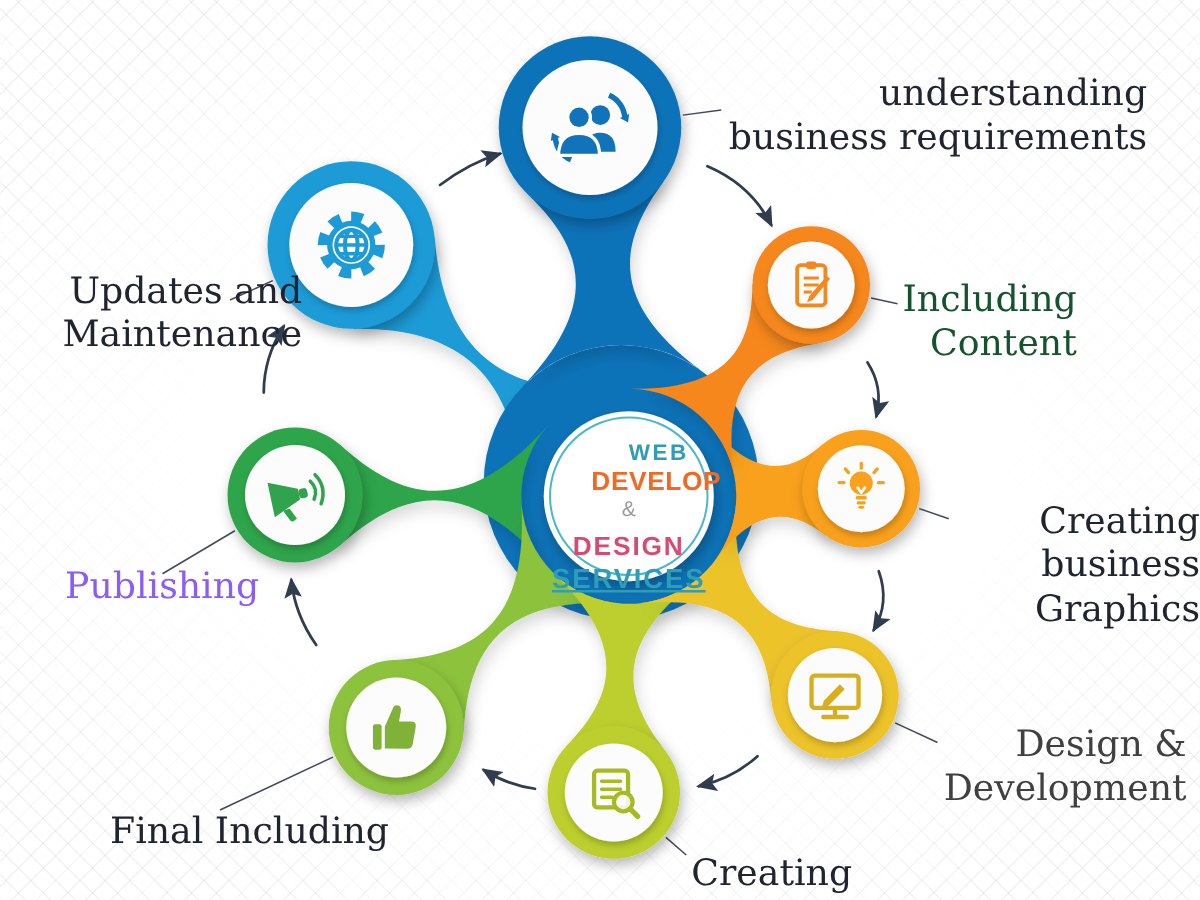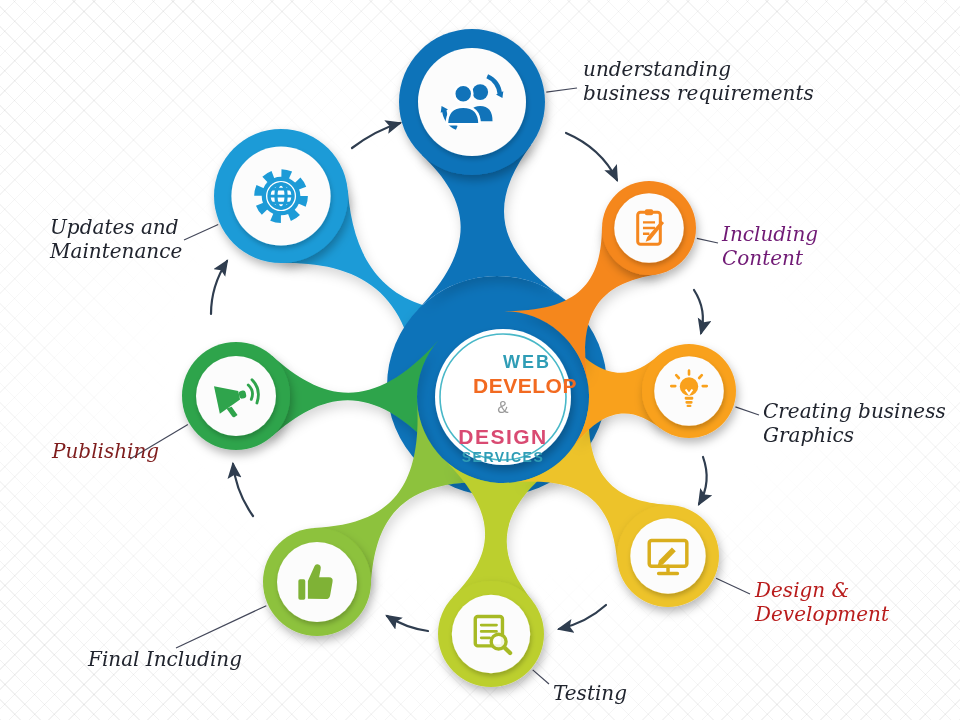--- a/index.html
+++ b/index.html
@@ -19,40 +19,40 @@
   }
   .bg-fade {
     position: absolute; inset: 0;
     background: radial-gradient(ellipse 62% 58% at 50% 50%, #ffffff 52%, rgba(255,255,255,0) 100%);
   }
   svg.diagram { position: absolute; left: 0; top: 0; }
   .labels-layer { position: absolute; inset: 0; pointer-events: none; }
   .node-label {
     position: absolute;
     font-family: "DejaVu Serif", serif;
-    font-style: italic;
-    font-size: 20px;
+    font-size: 29px;
     line-height: 1.22;
     color: #20242e;
     white-space: pre-line;
+    text-align: right;
   }
   .center-text {
     position: absolute;
     left: 423px; top: 352px; width: 160px;
     display: flex; flex-direction: column; align-items: center;
     font-family: "Liberation Sans", sans-serif;
     text-align: center;
     line-height: 1.12;
   }
   .c-web      { font-size: 18px; letter-spacing: 2px; font-weight: bold; }
   .c-devline  { margin-top: 2px; }
   .c-develop  { font-size: 21px; font-weight: bold; letter-spacing: 0.5px; padding-left: 44px; }
   .c-amp      { font-size: 17px; font-weight: normal; }
   .c-design   { font-size: 21px; font-weight: bold; letter-spacing: 1.5px; margin-top: 8px; }
-  .c-services { font-size: 14px; letter-spacing: 1.5px; font-weight: bold; margin-top: 2px; }
+  .c-services { font-size: 22px; letter-spacing: 1.5px; font-weight: bold; margin-top: 2px; text-decoration: underline; }
 </style>
 </head>
 <body>
 
 <div class="stage">
   <div class="bg-pattern"></div>
   <div class="bg-fade"></div>
 
   <svg class="diagram" width="960" height="720" viewBox="0 0 960 720" xmlns="http://www.w3.org/2000/svg">
       <defs>
@@ -201,29 +201,29 @@
   </g>
       <g>
   <circle cx="503" cy="397" r="68" fill="#ffffff" filter="url(#ds1)"></circle>
   <circle cx="503" cy="397" r="63" fill="none" stroke="#49b8c8" stroke-width="1.6"></circle>
 </g>
     </svg>
 
   <div class="labels-layer">
       <div class="node-label" style="left: 583px; top: 57px; color: rgb(32, 36, 46);">understanding
 business requirements</div>
-      <div class="node-label" style="left: 722px; top: 222px; color: #701a75;">Including
+      <div class="node-label" style="left: 722px; top: 222px; color: #14532d;">Including
 Content</div>
       <div class="node-label" style="left: 763px; top: 399px; color: rgb(32, 36, 46);">Creating business
 Graphics</div>
-      <div class="node-label" style="left: 755px; top: 578px; color: #b91c1c;">Design &amp;
+      <div class="node-label" style="left: 755px; top: 578px; color: #404040;">Design &amp;
 Development</div>
-      <div class="node-label" style="left: 553px; top: 681px; color: rgb(32, 36, 46);">Testing</div>
+      <div class="node-label" style="left: 553px; top: 681px; color: rgb(32, 36, 46);">Creating</div>
       <div class="node-label" style="left: 88px; top: 647px; color: rgb(32, 36, 46);">Final Including</div>
-      <div class="node-label" style="left: 52px; top: 439px; color: #7f1d1d;">Publishing</div>
+      <div class="node-label" style="left: 52px; top: 451px; color: #8b5cf6;">Publishing</div>
       <div class="node-label" style="left: 50px; top: 215px; color: rgb(32, 36, 46);">Updates and
 Maintenance</div>
     </div>
 
   <div class="center-text">
     <span class="c-web" style="color: rgb(47, 157, 182); margin-left: 48px;">WEB</span>
     <span class="c-devline"><span class="c-develop" style="color: rgb(242, 106, 33);">DEVELOP</span> <span class="c-amp" style="color: rgb(154, 154, 154);">&amp;</span></span>
     <span class="c-design" style="color: rgb(217, 74, 114);">DESIGN</span>
     <span class="c-services" style="color: rgb(47, 157, 182);">SERVICES</span>
   </div>

